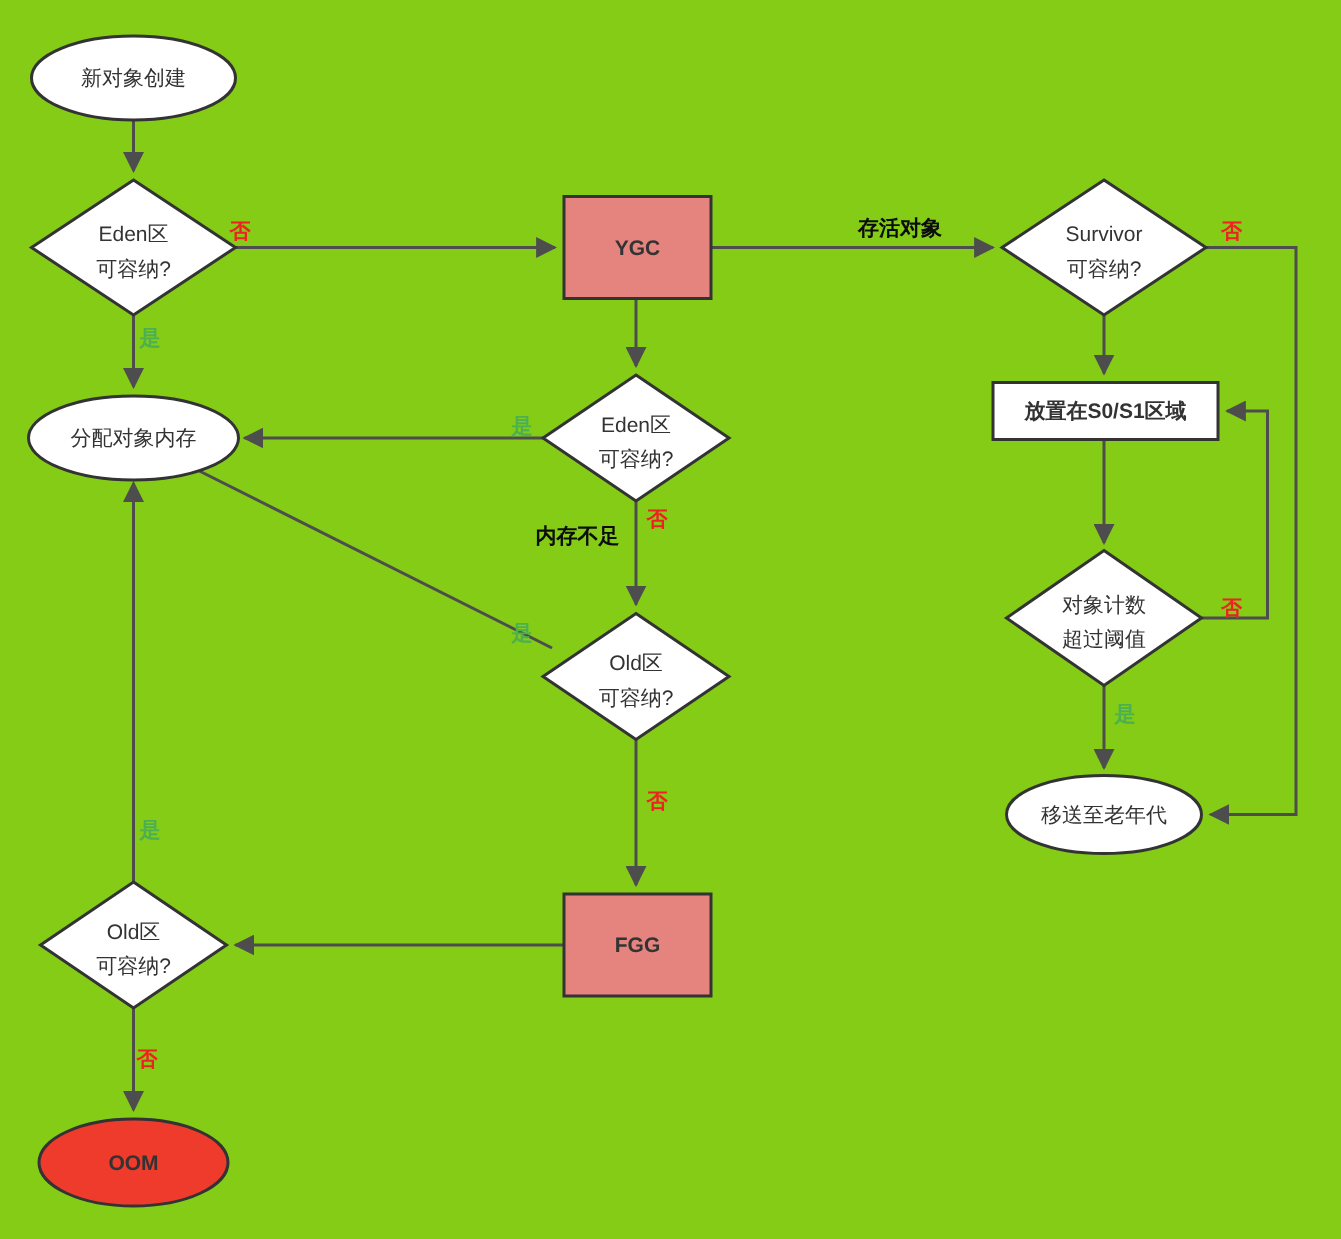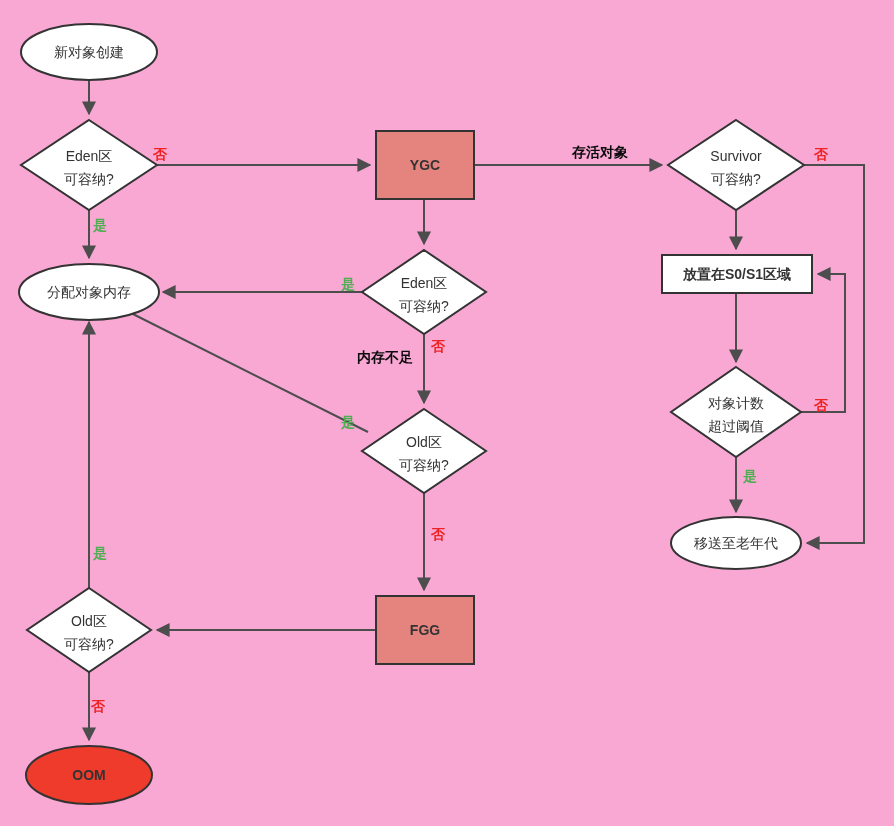--- a/index.html
+++ b/index.html
@@ -7,21 +7,21 @@
     padding: 0;
     background: #000000;
   }
   body {
     font-family: "Liberation Sans", "DejaVu Sans", sans-serif;
   }
   #canvas {
     position: relative;
     width: 894px;
     height: 826px;
-    background: #f9a8d4;
+    background: #84cc16;
     overflow: hidden;
   }
   svg#flow {
     position: absolute;
     left: 0;
     top: 0;
     width: 894px;
     height: 826px;
     display: block;
   }

